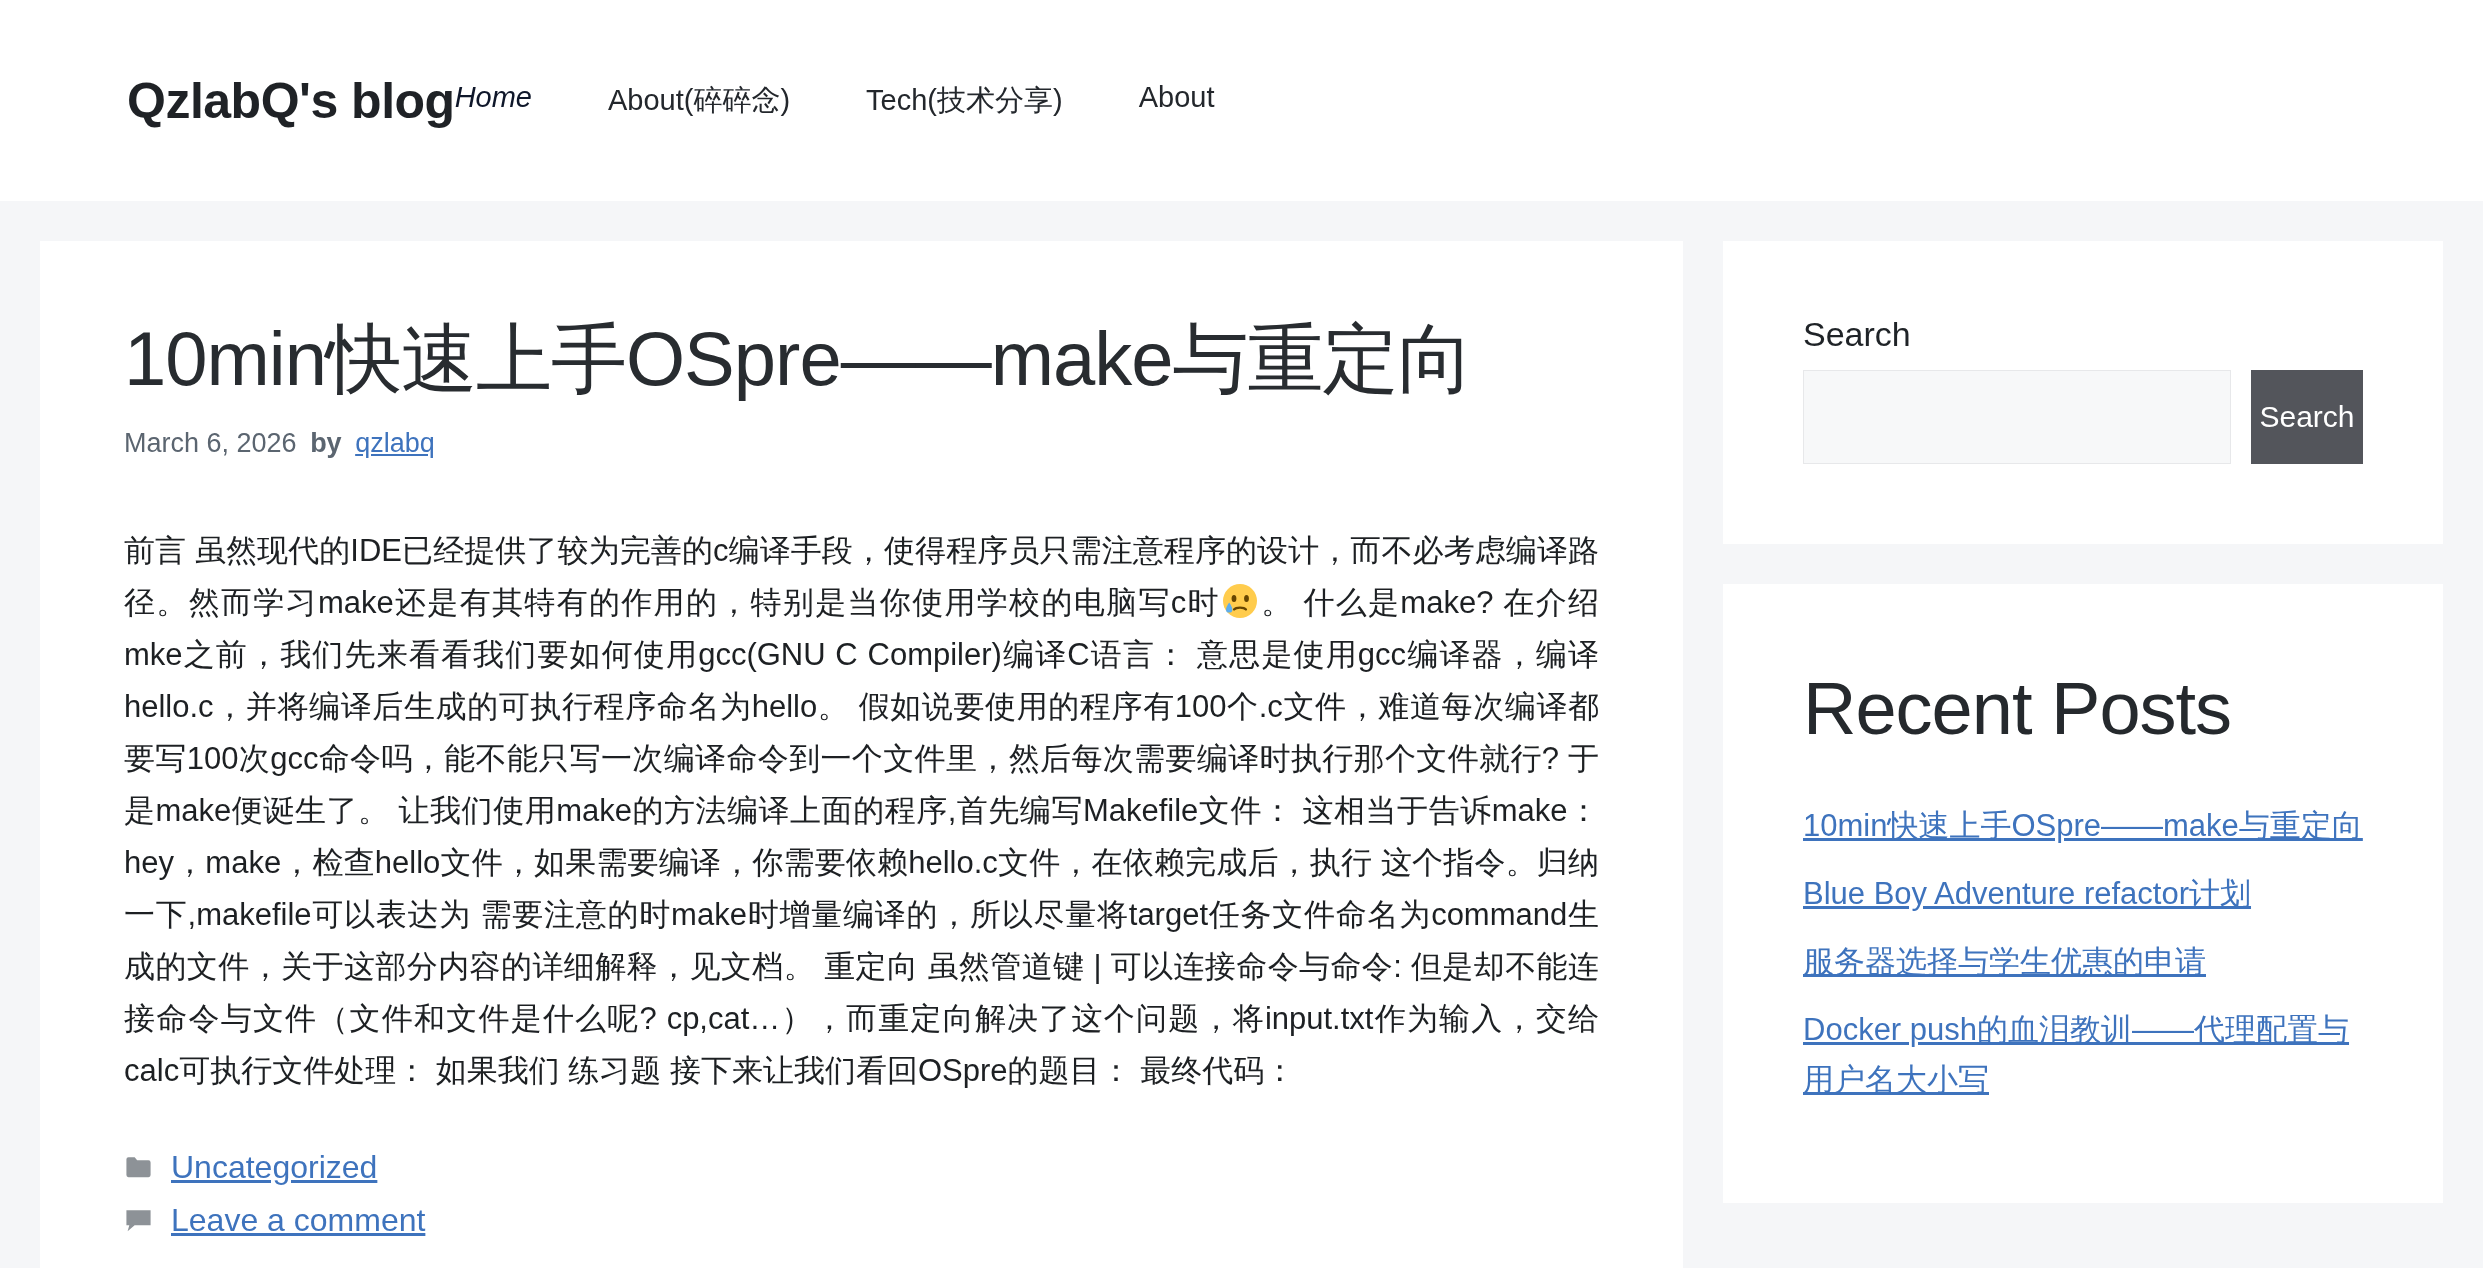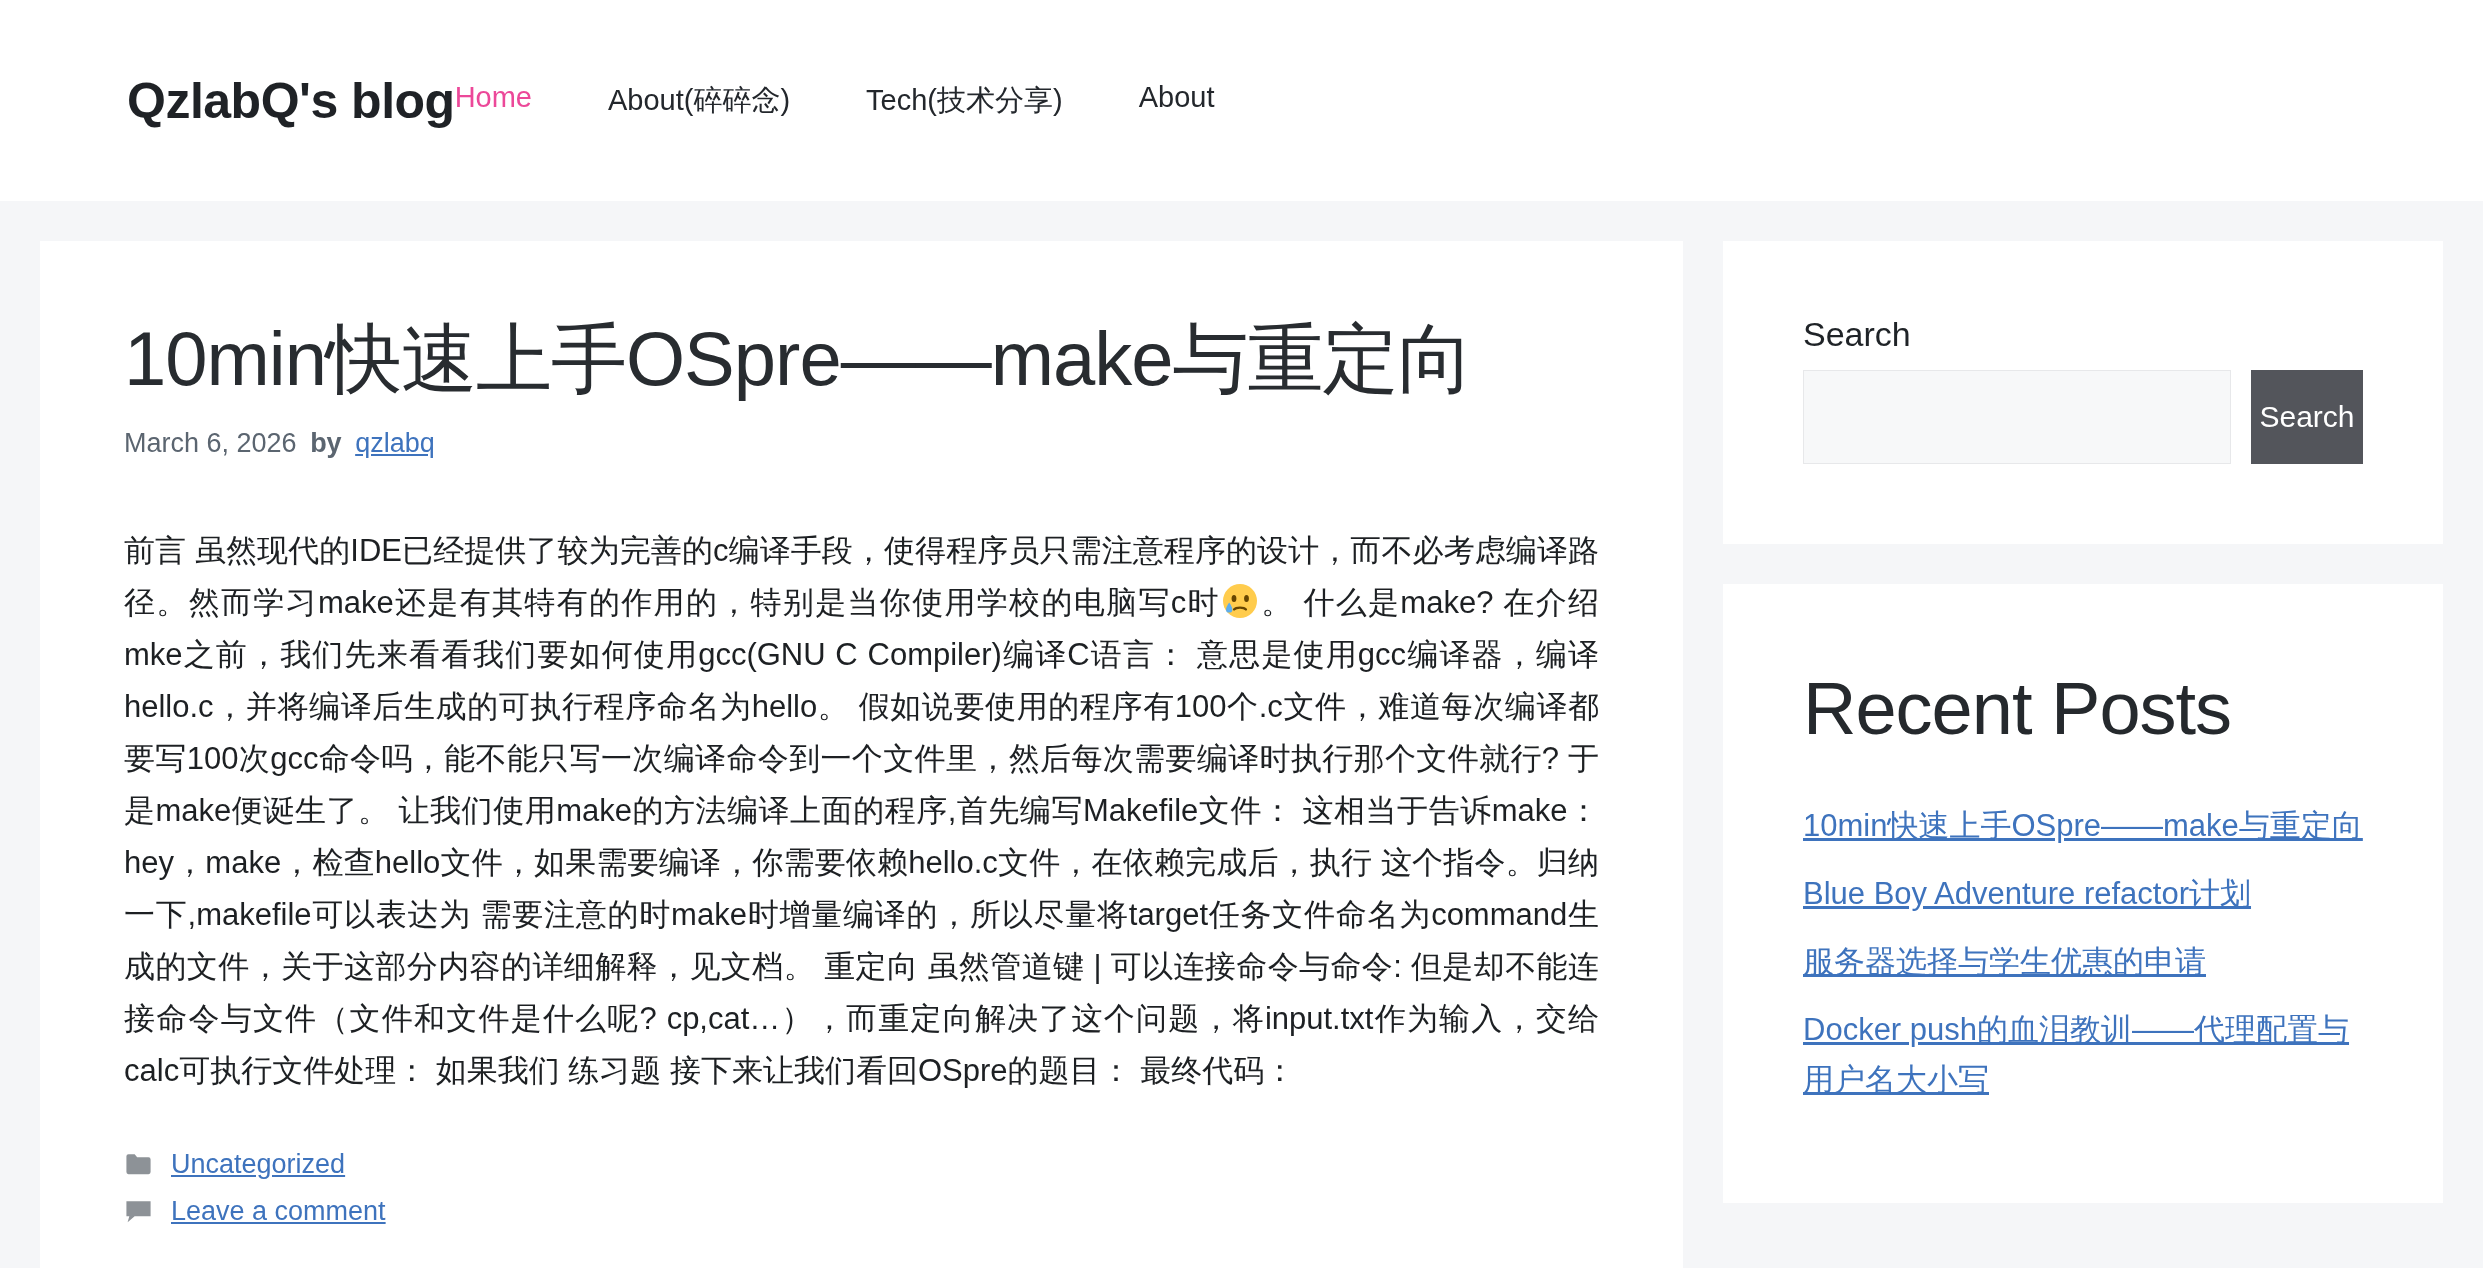--- a/index.html
+++ b/index.html
@@ -17,40 +17,40 @@
     padding:0 161px 0 127px;
   }
   .site-title {
     font-size:50px; font-weight:700; color:#1f2226; letter-spacing:-0.5px;
     text-decoration:none; cursor:pointer;
   }
   .main-nav { display:flex; gap:76px; }
   .nav-link {
     font-size:29px; color:#23272c; text-decoration:none; cursor:pointer; white-space:nowrap;
   }
-  .nav-link.active { color:#ec4899; }
+  .nav-link.active { color:#0f172a;font-style:italic; }
   
   .content { display:flex; gap:40px; padding:40px; align-items:flex-start; }
   .post-card { flex:1; background:#ffffff; padding:70px 84px 140px; min-height:1100px; }
   .sidebar { width:720px; flex:none; }
   .widget { background:#ffffff; padding:74px 80px 80px; }
   .widget + .widget { margin-top:40px; }
   
   .entry-title {
     font-size:76px; font-weight:400; color:#282c30; line-height:1.25; letter-spacing:-1px;
   }
   .entry-meta { margin-top:22px; font-size:27px; color:#5b6570; }
   .entry-meta .sep { margin:0 6px 0 6px;font-weight:bold; }
   .author-link, .meta-link { color:#3e73bd; text-decoration:underline; cursor:pointer; }
   .entry-body {
     margin-top:66px; font-size:31px; line-height:52px; color:#1d2023;
     text-align:justify;
   }
   .emoji { vertical-align:-6px; margin:0 2px; }
-  .entry-footer { margin-top:52px; font-size:27px; }
+  .entry-footer { margin-top:52px; font-size:32px; }
   .meta-row { display:flex; align-items:center; gap:18px; margin-bottom:16px; }
   .meta-row svg { flex:none; }
   
   .search-label { font-size:34px; color:#1f2327; margin-bottom:16px; }
   .search-row { display:flex; gap:20px; }
   .search-input {
     flex:1; height:94px; background:#f7f8f9; border:1px solid #e7e8ea;
     font-size:30px; padding:0 20px; color:#1d2023; outline:none;
   }
   .search-button {

